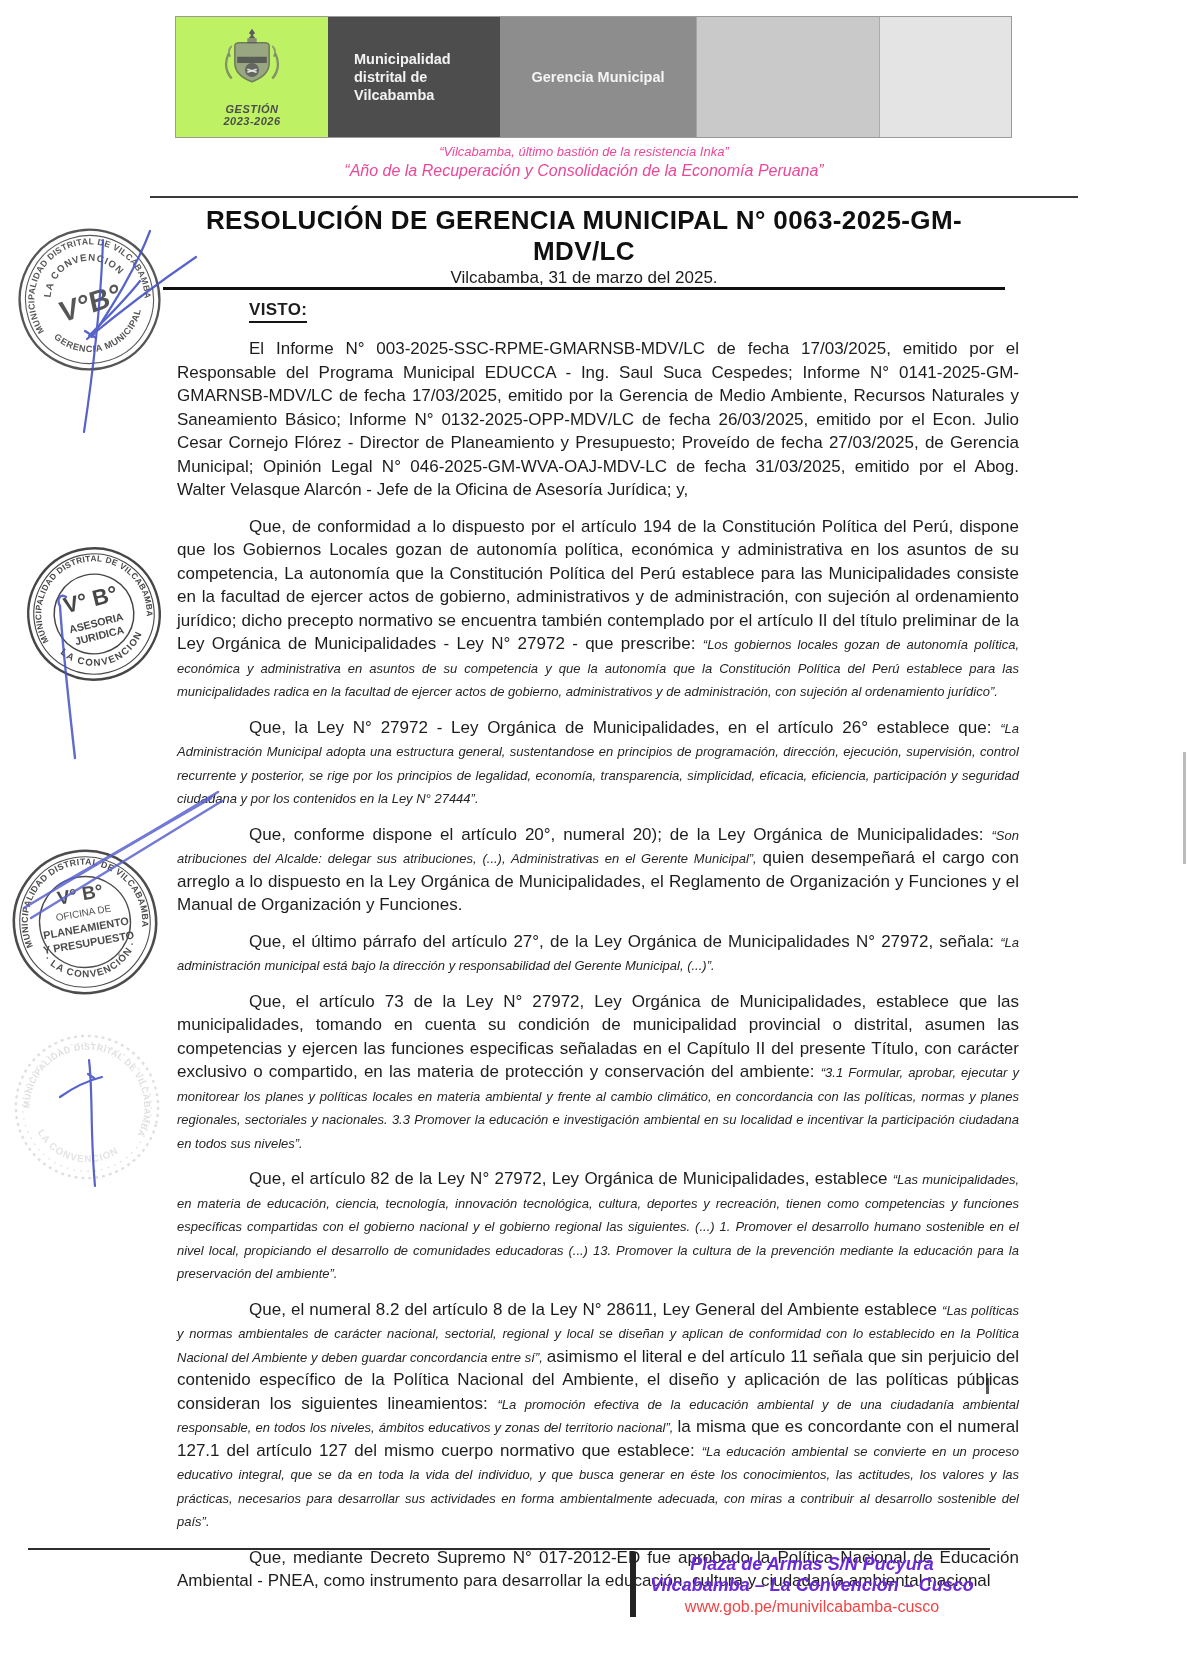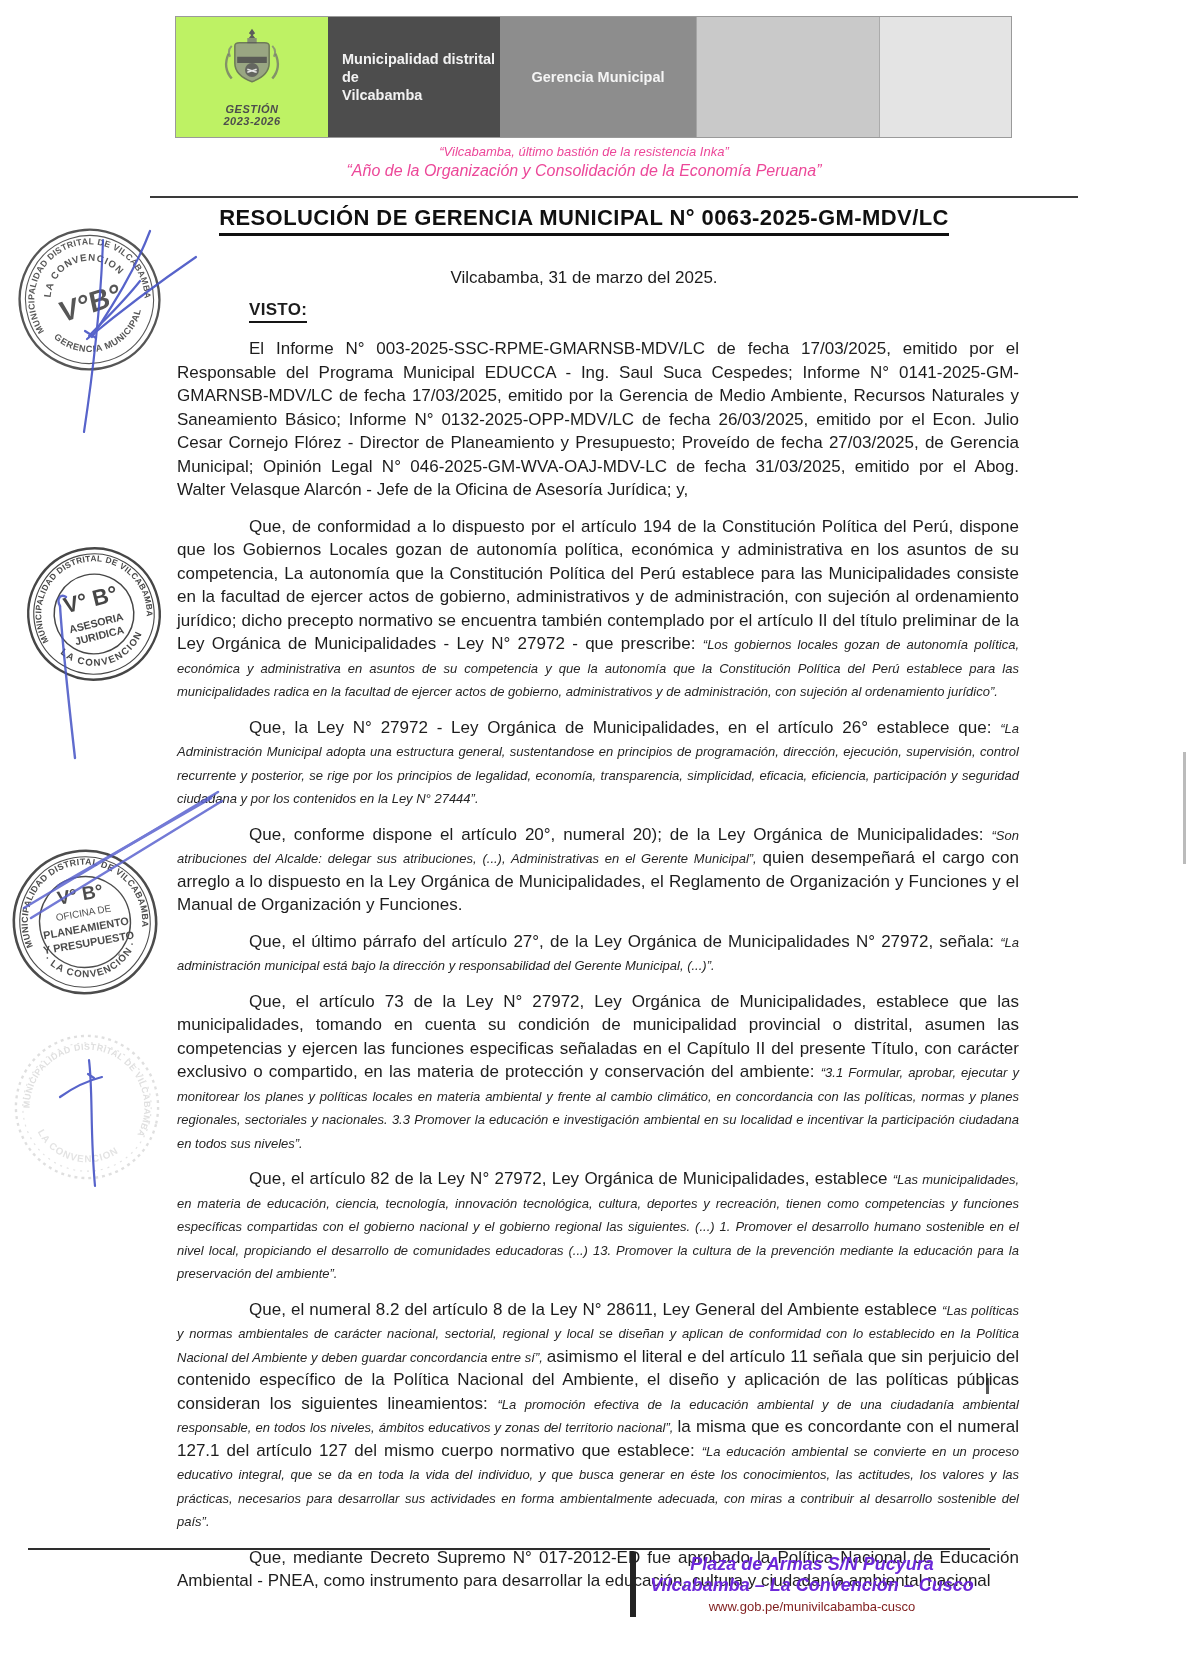--- a/index.html
+++ b/index.html
@@ -10,31 +10,31 @@
     color:#1d1d1d;
   }
   
   .header-box{
     position:absolute;left:175px;top:16px;width:835px;height:120px;
     display:flex;border:1px solid #9a9a9a;background:#fff;
   }
   .logo-panel{width:152px;height:100%;background:#bef264;display:flex;flex-direction:column;align-items:center;justify-content:center;}
   .logo-caption{font-style:italic;font-weight:bold;font-size:11px;line-height:12px;color:#4d4d4d;text-align:center;letter-spacing:.5px;}
   .band{height:100%;display:flex;align-items:center;}
-  .band1{width:172px;background:#4d4d4d;color:#f2f2f2;font-weight:bold;font-size:14.5px;line-height:18px;padding-left:14px;box-sizing:border-box;}
+  .band1{width:172px;background:#4d4d4d;color:#f2f2f2;font-weight:bold;font-size:14.5px;line-height:18px;padding-left:26px;box-sizing:border-box;}
   .band2{width:196px;background:#8d8d8d;color:#f5f5f5;font-weight:bold;font-size:14.5px;justify-content:center;}
   .band3{width:182px;background:#c9c9c9;border-left:1px solid #a5a5a5;}
   .band4{flex:1;background:#e4e4e4;border-left:1px solid #ababab;}
   .motto{position:absolute;left:163px;width:842px;text-align:center;font-style:italic;color:#ec4899;}
   .motto1{top:144px;font-size:13px;}
   .motto2{top:162px;font-size:16px;}
   .separator{position:absolute;left:150px;top:196px;width:928px;height:2px;background:#3a3a3a;}
   
   .title-wrap{position:absolute;left:163px;top:205px;width:842px;text-align:center;}
-  .title-text{display:inline-block;font-size:22px;font-weight:bold;letter-spacing:.4px;color:#101010;border-bottom:3px solid #101010;padding-bottom:2px;text-align:right;}
+  .title-text{display:inline-block;font-size:26px;font-weight:bold;letter-spacing:.4px;color:#101010;border-bottom:3px solid #101010;padding-bottom:20px;}
   .dateline{position:absolute;left:163px;top:268px;width:842px;text-align:center;font-size:17px;color:#1c1c1c;}
   
   .flow{position:absolute;left:177px;top:300px;width:842px;z-index:1;}
   .heading{margin:0 0 14px 72px;}
   .heading-text{display:inline-block;font-size:17px;font-weight:bold;letter-spacing:.3px;border-bottom:2px solid #151515;padding-bottom:1px;}
   .para{margin:0 0 13px 0;text-align:justify;text-indent:72px;font-size:17px;line-height:23.5px;color:#1d1d1d;}
   .para .quote{font-size:13px;font-style:italic;line-height:18px;color:#262626;}
   
   .stamp{position:absolute;z-index:2;pointer-events:none;}
   .stamp svg{overflow:visible;}
@@ -44,21 +44,21 @@
   .stamp-d{left:8px;top:1028px;width:158px;height:158px;transform:rotate(14deg);opacity:.28;}
   .ring-text{font-family:"Liberation Sans",sans-serif;font-weight:bold;fill:#2d2d2d;}
   .center-text{font-family:"Liberation Sans",sans-serif;fill:#2d2d2d;text-anchor:middle;}
   
   .pen-overlay{position:absolute;left:0;top:0;z-index:3;pointer-events:none;}
   
   .footer-line{position:absolute;left:28px;top:1548px;width:962px;height:2px;background:#2e2e2e;z-index:1;}
   .footer-bar{position:absolute;left:630px;top:1552px;width:6px;height:65px;background:#222;z-index:1;}
   .footer-text{position:absolute;left:644px;top:1554px;width:336px;text-align:center;z-index:1;}
   .footer-text .f1,.footer-text .f2{font-size:18px;font-weight:bold;line-height:21px;color:#6d28d9;font-style:italic;}
-  .footer-text .f3{font-size:13px;font-weight:normal;line-height:21px;color:#7f1d1d;}
+  .footer-text .f3{font-size:16px;font-weight:normal;line-height:21px;color:#ef4444;}
   
   .artifact-tick{position:absolute;left:986px;top:1378px;width:3px;height:16px;background:#2f2f2f;opacity:.8;}
   .artifact-edge{position:absolute;left:1183px;top:752px;width:3px;height:112px;background:#777;opacity:.5;}
 </style>
 </head>
 <body>
 
 <div class="header-box">
   <div class="logo-panel">
     <span>
@@ -88,21 +88,21 @@
     </div>
   </div>
   <div class="band band2">
     <span>Gerencia Municipal</span>
   </div>
   <div class="band band3"></div>
   <div class="band band4"></div>
 </div>
 
 <div class="motto motto1">“Vilcabamba, último bastión de la resistencia Inka”</div>
-<div class="motto motto2">“Año de la Organización y Consolidación de la Economía Peruana”</div>
+<div class="motto motto2">“Año de la Recuperación y Consolidación de la Economía Peruana”</div>
 <div class="separator"></div>
 
 <div class="title-wrap">
   <span class="title-text">RESOLUCIÓN DE GERENCIA MUNICIPAL N° 0063-2025-GM-MDV/LC</span>
 </div>
 <div class="dateline">Vilcabamba, 31 de marzo del 2025.</div>
 
 <div class="flow">
     <div class="heading"><span class="heading-text">VISTO:</span></div>
     <p class="para"><span class="norm">El Informe N° 003-2025-SSC-RPME-GMARNSB-MDV/LC de fecha 17/03/2025, emitido por el Responsable del Programa Municipal EDUCCA - Ing. Saul Suca Cespedes; Informe N° 0141-2025-GM-GMARNSB-MDV/LC de fecha 17/03/2025, emitido por la Gerencia de Medio Ambiente, Recursos Naturales y Saneamiento Básico; Informe N° 0132-2025-OPP-MDV/LC de fecha 26/03/2025, emitido por el Econ. Julio Cesar Cornejo Flórez - Director de Planeamiento y Presupuesto; Proveído de fecha 27/03/2025, de Gerencia Municipal; Opinión Legal N° 046-2025-GM-WVA-OAJ-MDV-LC de fecha 31/03/2025, emitido por el Abog. Walter Velasque Alarcón - Jefe de la Oficina de Asesoría Jurídica; y,</span></p>

